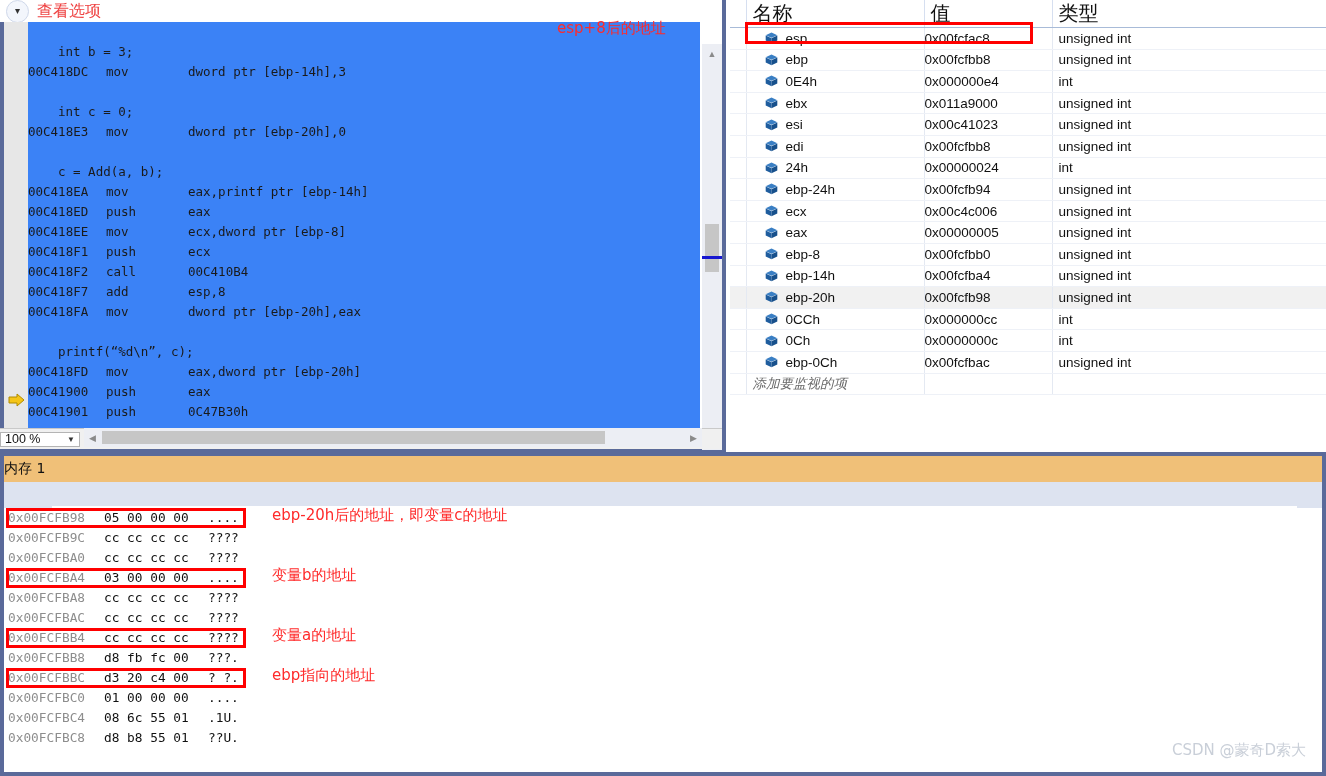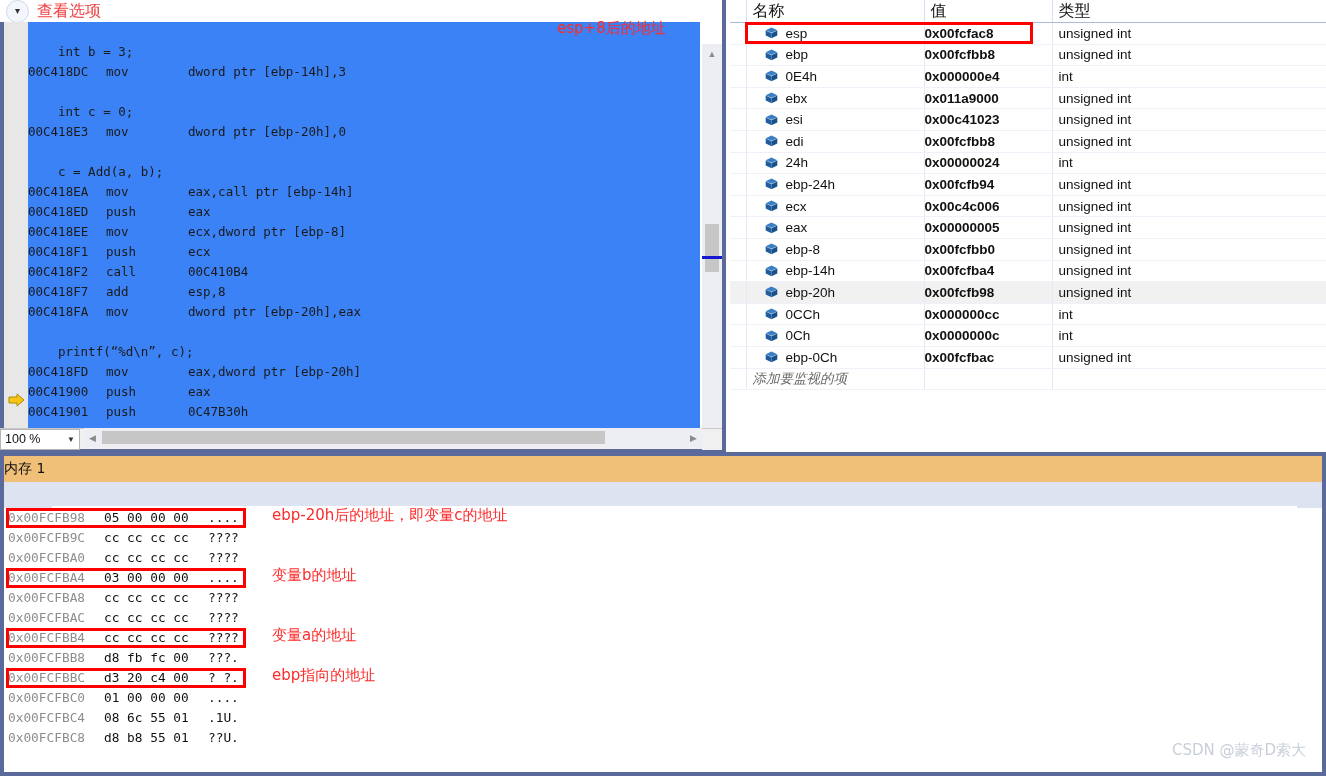--- a/index.html
+++ b/index.html
@@ -84,21 +84,21 @@
   #disasm-vscroll .sb-mark{
     position:absolute;left:0px;top:212px;width:20px;height:3px;background:#1717d0;
   }
   
   #disasm-status{
     position:absolute;left:0;top:428px;width:722px;height:20px;
     background:#f0f0f0;display:flex;align-items:center;
     border-top:1px solid #c9c9c9;
   }
   #zoom-combo{
-    width:80px;height:21px;background:#ffffff;border:1px solid #b4b4b4;
+    width:80px;height:15px;background:#ffffff;border:1px solid #b4b4b4;
     display:flex;align-items:center;justify-content:space-between;
     font-size:12.5px;color:#111;box-sizing:border-box;padding:0 4px;
   }
   #zoom-combo .zc-arrow{font-size:8px;color:#333;}
   #disasm-hscroll{
     position:absolute;left:84px;top:428px;width:618px;height:19px;
     background:#eceef4;display:flex;align-items:center;
   }
   #disasm-hscroll .hs-arrow{
     width:17px;height:19px;display:flex;align-items:center;justify-content:center;
@@ -123,36 +123,36 @@
   }
   #watch-table{width:596px;border-collapse:collapse;table-layout:fixed;}
   #watch-table col.c-gut{width:16px;}
   #watch-table col.c-name{width:178px;}
   #watch-table col.c-val{width:128px;}
   #watch-table col.c-type{width:274px;}
   #watch-table th{
     height:22px;background:#ffffff;
     border-bottom:1px solid #a8bbd8;
     border-right:1px solid #d6dff0;
-    font-weight:normal;font-size:16px;color:#111;
+    font-weight:normal;font-size:20px;color:#111;
     text-align:left;padding:0 0 0 6px;
     font-family:"DejaVu Sans","Liberation Sans",sans-serif;
   }
   #watch-table th.c-gut-h{border-right:1px solid #d6dff0;padding:0;}
   #watch-table td{
     height:20.6px;
     border-bottom:1px solid #eef1f7;
     border-right:1px solid #e4e9f2;
     font-size:13.5px;color:#111;padding:0;
     vertical-align:middle;
     font-family:"Liberation Sans","DejaVu Sans",sans-serif;
   }
   #watch-table td.gut{border-right:1px solid #e4e9f2;background:#ffffff;}
   #watch-table td.name{padding-left:0;}
-  #watch-table td.val{font-weight:bold;}
+  #watch-table td.val{}
   #watch-table td.type{padding-left:6px;}
   #watch-table tr.sel td{background:#f1f1f1;}
   .name-cell{display:flex;align-items:center;}
   .cube-icon{margin-left:18px;margin-right:8px;flex:0 0 auto;display:block;}
   .add-watch{
     font-style:italic;color:#6b6b6b;font-size:13.5px;padding-left:6px;
     font-family:"DejaVu Sans","Liberation Sans",sans-serif;
   }
   #esp-highlight{
     position:absolute;left:15px;top:22px;width:288px;height:22px;
@@ -239,21 +239,21 @@
 
       <div id="code-area">
           <div class="code-line blank">&nbsp;</div>
           <div class="code-line src" style="padding-left: 30px;">int b = 3;</div>
           <div class="code-line"><span class="addr">00C418DC</span><span class="mnem">mov</span><span class="ops">dword ptr [ebp-14h],3</span></div>
           <div class="code-line blank">&nbsp;</div>
           <div class="code-line src" style="padding-left: 30px;">int c = 0;</div>
           <div class="code-line"><span class="addr">00C418E3</span><span class="mnem">mov</span><span class="ops">dword ptr [ebp-20h],0</span></div>
           <div class="code-line blank">&nbsp;</div>
           <div class="code-line src" style="padding-left: 30px;">c = Add(a, b);</div>
-          <div class="code-line"><span class="addr">00C418EA</span><span class="mnem">mov</span><span class="ops">eax,call ptr [ebp-14h]</span></div>
+          <div class="code-line"><span class="addr">00C418EA</span><span class="mnem">mov</span><span class="ops">eax,printf ptr [ebp-14h]</span></div>
           <div class="code-line"><span class="addr">00C418ED</span><span class="mnem">push</span><span class="ops">eax</span></div>
           <div class="code-line"><span class="addr">00C418EE</span><span class="mnem">mov</span><span class="ops">ecx,dword ptr [ebp-8]</span></div>
           <div class="code-line"><span class="addr">00C418F1</span><span class="mnem">push</span><span class="ops">ecx</span></div>
           <div class="code-line"><span class="addr">00C418F2</span><span class="mnem">call</span><span class="ops">00C410B4</span></div>
           <div class="code-line"><span class="addr">00C418F7</span><span class="mnem">add</span><span class="ops">esp,8</span></div>
           <div class="code-line"><span class="addr">00C418FA</span><span class="mnem">mov</span><span class="ops">dword ptr [ebp-20h],eax</span></div>
           <div class="code-line blank">&nbsp;</div>
           <div class="code-line src" style="">printf(“%d\n”, c);</div>
           <div class="code-line"><span class="addr">00C418FD</span><span class="mnem">mov</span><span class="ops">eax,dword ptr [ebp-20h]</span></div>
           <div class="code-line"><span class="addr">00C41900</span><span class="mnem">push</span><span class="ops">eax</span></div>

